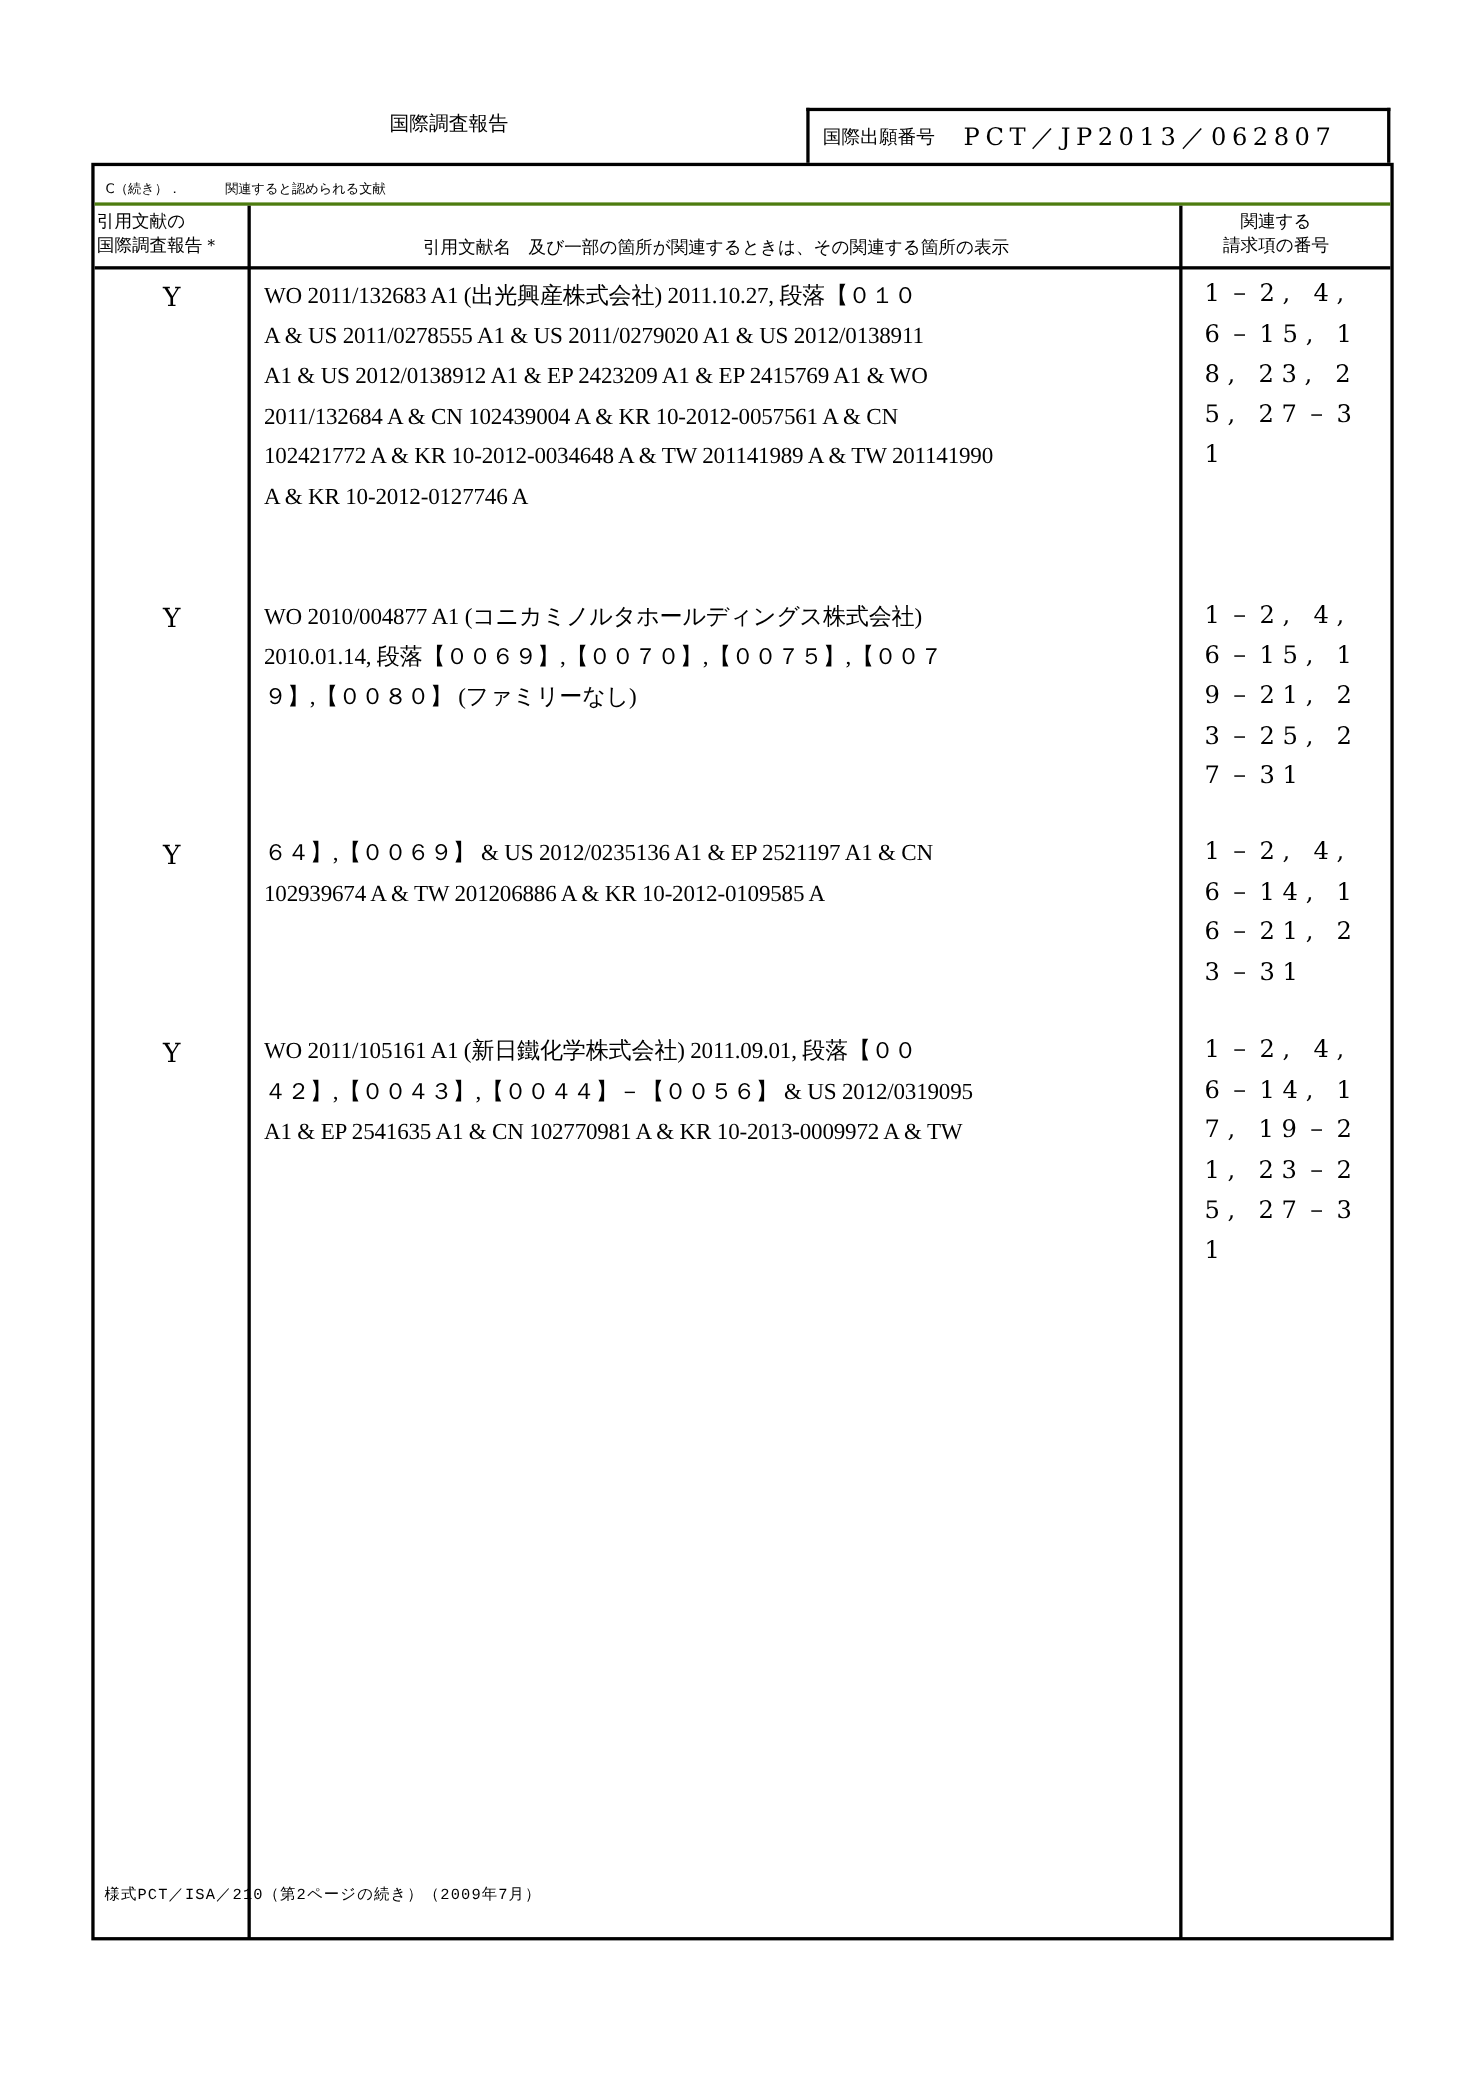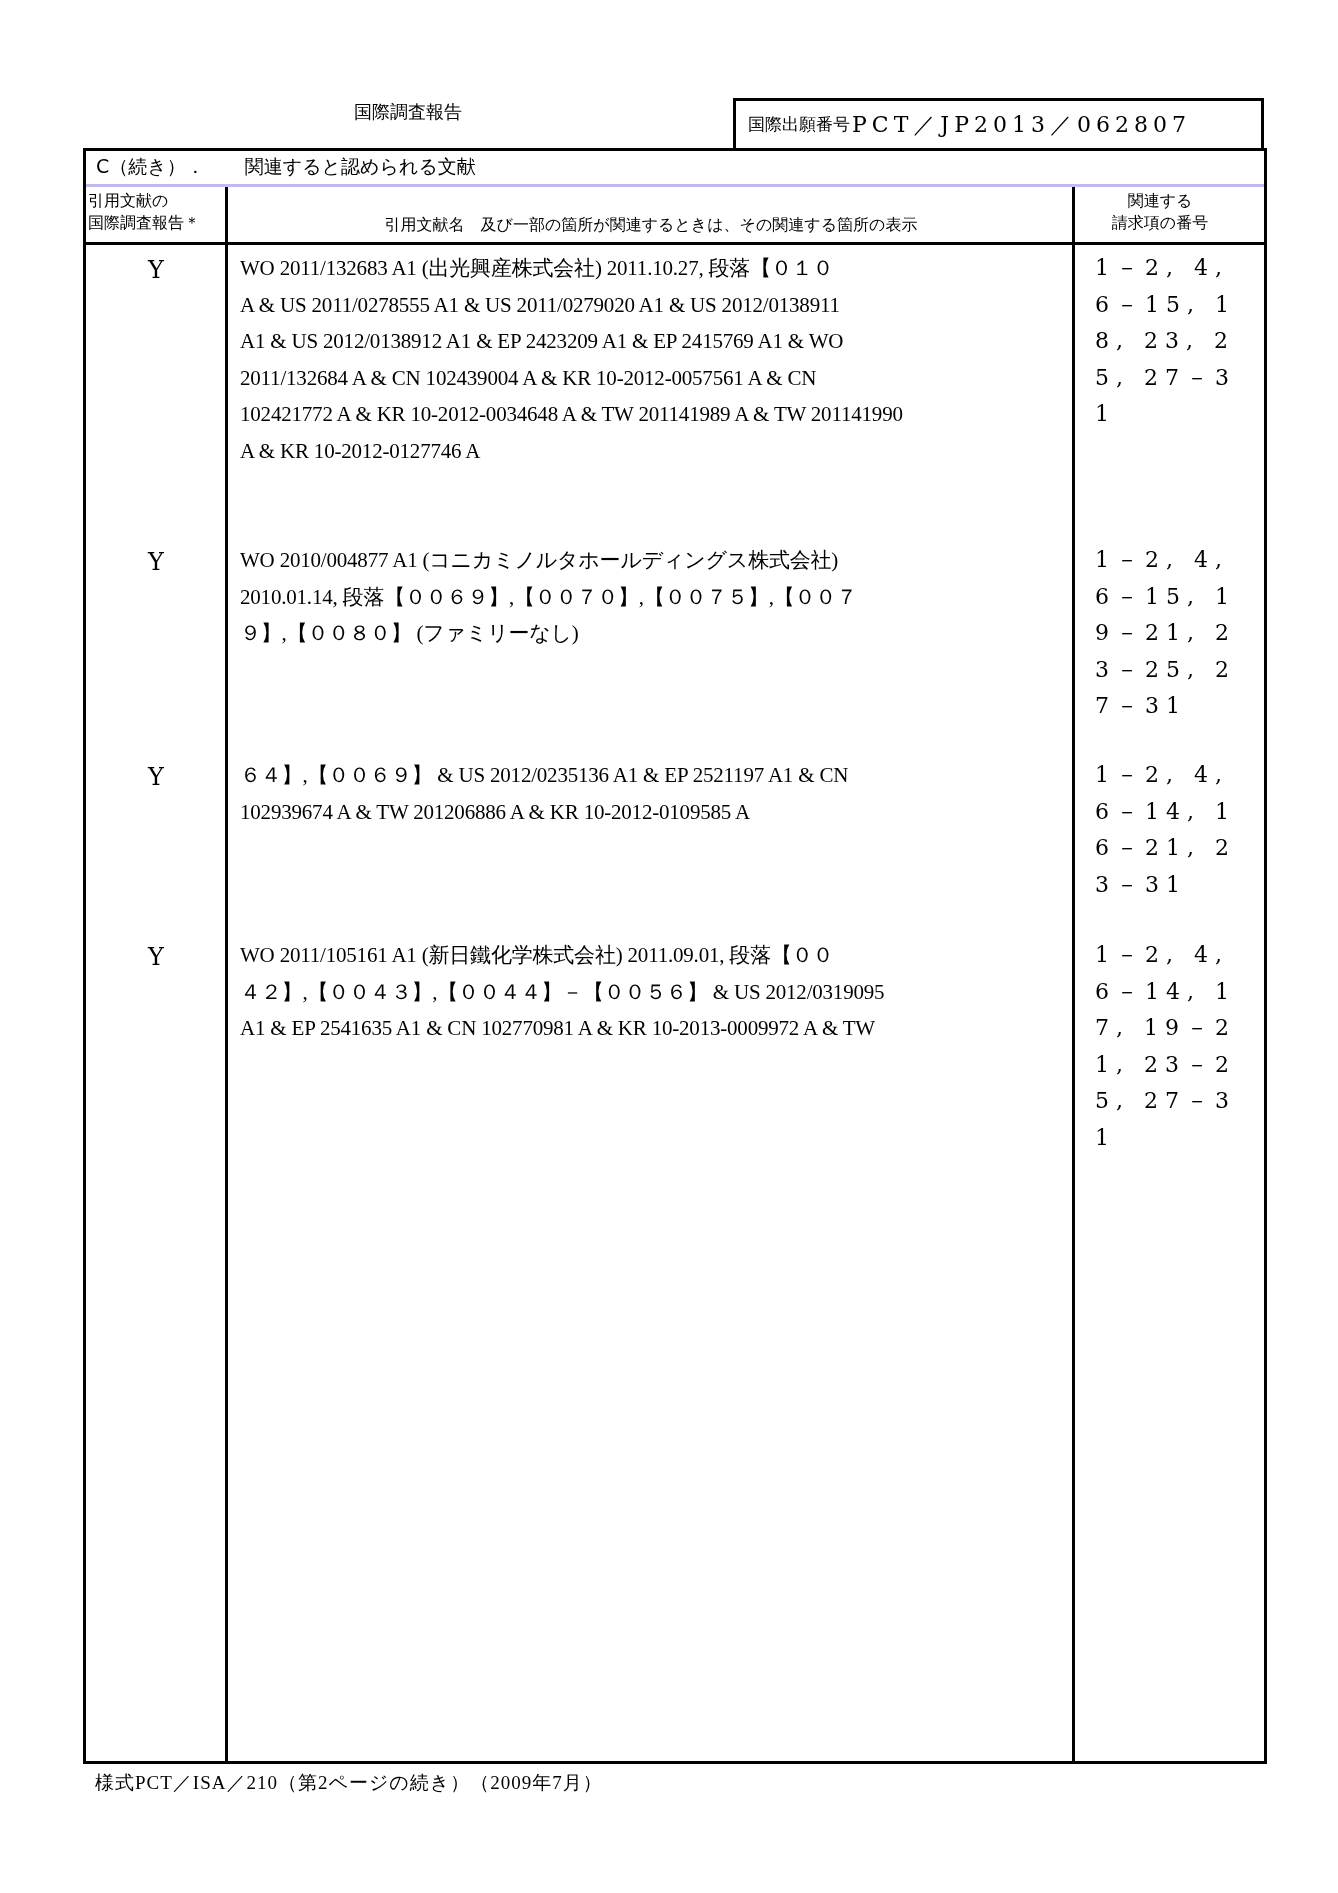--- a/index.html
+++ b/index.html
@@ -6,44 +6,44 @@
   body { width:1338px; height:1893px; position:relative; overflow:hidden;
          font-family:"DejaVu Serif", "Liberation Serif", serif; color:#000; }
   .abs { position:absolute; }
   .report-title { left:83px; top:86px; width:650px; height:52px;
                   display:flex; align-items:center; justify-content:center;
                   font-family:Liberation Sans, sans-serif; font-size:18px; }
   .appno-box { left:733px; top:98px; width:531px; height:50px;
                border:3px solid #000; border-bottom:none;
                display:flex; align-items:center; padding-left:12px; box-sizing:border-box;
                font-size:17px; }
-  .appno-label { font-family:"DejaVu Sans", sans-serif; margin-right:2px; }
+  .appno-label { font-family:"DejaVu Sans", sans-serif; margin-right:26px; }
   .appno-value { letter-spacing:5px; font-size:22px; }
   .table-outer { left:83px; top:148px; width:1184px; height:1616px;
                  border:3px solid #000; box-sizing:border-box; }
   .section-row { left:86px; top:151px; width:1178px; height:36px;
-                 border-bottom:3px solid #c4b5fd; box-sizing:border-box;
+                 border-bottom:3px solid #4d7c0f; box-sizing:border-box;
                  display:flex; align-items:flex-end; padding:0 0 4px 10px;
-                 font-size:19px; }
+                 font-size:12px; }
   .section-code { margin-right:40px; font-family:"DejaVu Sans", sans-serif; }
   .section-title { font-family:"DejaVu Sans", sans-serif; }
   .vline { background:#000; width:3px; }
   .hline { background:#000; height:3px; }
   .hdr { font-family:"DejaVu Sans", sans-serif; font-size:16px; line-height:22px; }
   .hdr-cat { left:88px; top:190px; width:138px; }
   .hdr-doc { left:229px; top:214px; width:844px; text-align:center; }
   .hdr-claims { left:1076px; top:190px; width:168px; text-align:center; }
   .cat { left:86px; width:140px; text-align:center; font-size:24px; }
   .doc { left:240px; width:830px; font-family:"Liberation Serif", "DejaVu Serif", serif;
          font-size:21px; line-height:36.5px; letter-spacing:-0.2px; white-space:nowrap; }
   .doc div { height:36.5px; overflow:visible; }
   .claims { left:1095px; width:170px; font-size:22px; line-height:36.5px;
             letter-spacing:7px; white-space:nowrap; }
   .claims div { height:36.5px; }
-  .footer { left:95px; top:1770px; font-size:19px; font-family:Liberation Serif, serif;
+  .footer { left:95px; top:1713px; font-size:14px; font-family:Liberation Mono, monospace;
             letter-spacing:1px; }
 </style>
 </head>
 <body>
 
 <div class="abs report-title">国際調査報告</div>
 <div class="abs appno-box">
   <span class="appno-label">国際出願番号</span>
   <span class="appno-value">PCT／JP2013／062807</span>
 </div>

